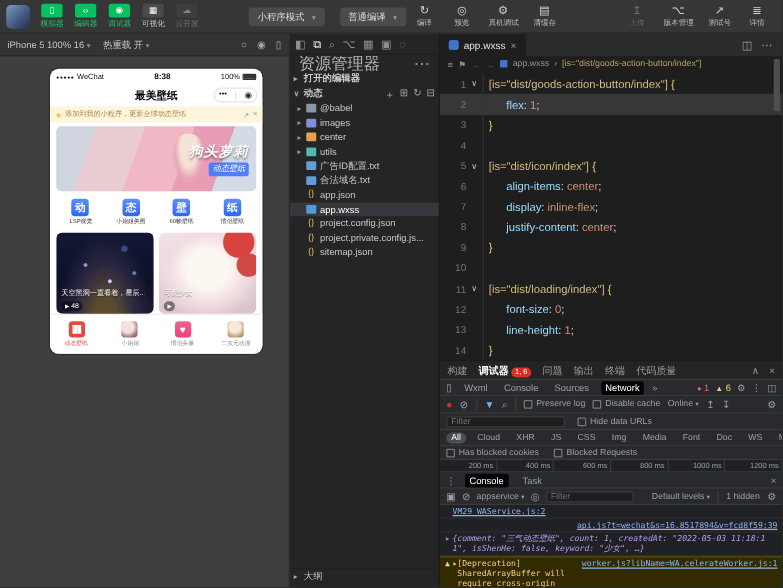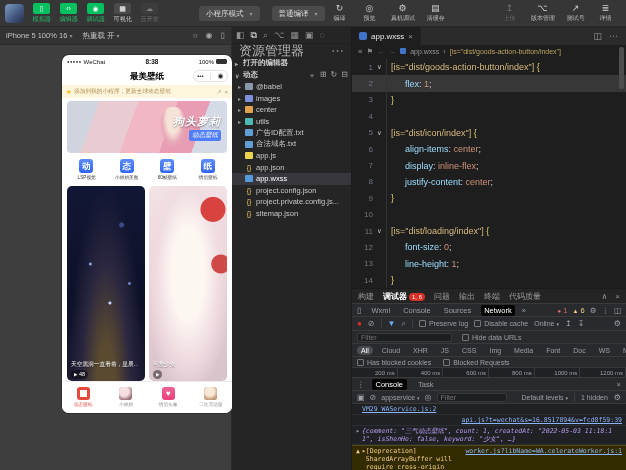--- a/index.html
+++ b/index.html
@@ -20,21 +20,21 @@
   .act .ic{font-size:9px;line-height:11px;color:#d0d0d0;}
   .act .lb{font-size:6.5px;color:#bdbdbd;white-space:nowrap;transform:scale(.92);}
   .act.dis{opacity:.38;}
   
   .simpanel{position:absolute;top:27px;left:0;width:232px;bottom:0;background:#3e3e3e;border-right:1px solid #2b2b2b;}
   .simhead{height:18px;background:#333;border-bottom:1px solid #2b2b2b;display:flex;align-items:center;font-size:7.5px;color:#c3c3c3;padding:0 6px;}
   .simhead .sel{cursor:pointer;white-space:nowrap;}
   .simhead .caret{font-size:6px;color:#8b8b8b;}
   .simhead .sp{flex:1;}
   .simhead .hic{font-size:8px;color:#a8a8a8;margin-left:8px;cursor:pointer;}
-  .phone{position:absolute;left:62px;top:28px;width:170px;height:358px;background:#fff;border-radius:7px;overflow:hidden;box-shadow:0 0 0 1px #2e2e2e;display:flex;flex-direction:column;}
+  .phone{position:absolute;left:40px;top:28px;width:170px;height:228px;background:#fff;border-radius:7px;overflow:hidden;box-shadow:0 0 0 1px #2e2e2e;display:flex;flex-direction:column;}
   .pstatus{height:13px;display:flex;align-items:center;font-size:6px;color:#111;padding:0 5px;flex:none;}
   .pstatus .dots{font-size:4px;letter-spacing:.5px;}
   .pstatus .car{margin-left:2px;font-size:6px;}
   .pstatus .time{flex:1;text-align:center;font-weight:bold;font-size:6.5px;}
   .batt{display:inline-block;width:11px;height:5px;border:1px solid #333;border-radius:1px;position:relative;margin-left:2px;}
   .batt::after{content:"";position:absolute;left:0;top:0;bottom:0;width:9px;background:#333;}
   .pnav{height:17px;position:relative;flex:none;}
   .pnav .ttl{text-align:center;font-size:8.5px;font-weight:bold;color:#000;line-height:17px;}
   .capsule{position:absolute;right:4px;top:2px;width:35px;height:12px;border:1px solid #e3e3e3;border-radius:7px;background:#fff;display:flex;align-items:center;justify-content:space-around;font-size:6px;color:#222;}
   .capsule .divd{width:1px;height:7px;background:#e3e3e3;}
@@ -373,25 +373,20 @@
         <span class="fic doc"></span>
         <span>广告ID配置.txt</span>
       </div>
     <div class="trow">
         <span class="nochev"></span>
         <span class="fic doc"></span>
         <span>合法域名.txt</span>
       </div>
     <div class="trow">
         <span class="nochev"></span>
-        <span class="fic js"></span>
-        <span>app.js</span>
-      </div>
-    <div class="trow">
-        <span class="nochev"></span>
         <span class="jsonmark">{}</span>
         <span>app.json</span>
       </div>
     <div class="trow selrow">
         <span class="nochev"></span>
         <span class="fic wx"></span>
         <span>app.wxss</span>
       </div>
     <div class="trow">
         <span class="nochev"></span>
@@ -401,20 +396,24 @@
     <div class="trow">
         <span class="nochev"></span>
         <span class="jsonmark">{}</span>
         <span>project.private.config.js...</span>
       </div>
     <div class="trow">
         <span class="nochev"></span>
         <span class="jsonmark">{}</span>
         <span>sitemap.json</span>
       </div>
+    <div class="outline">
+      <span class="chev">▸</span>
+      <span>大纲</span>
+    </div>
   </div>
 
   <div class="editor">
     <div class="tabstrip">
       <div class="etab">
         <span class="wxic"></span>
         <span>app.wxss</span>
         <span class="x">×</span>
       </div>
       <div class="tabicons">

